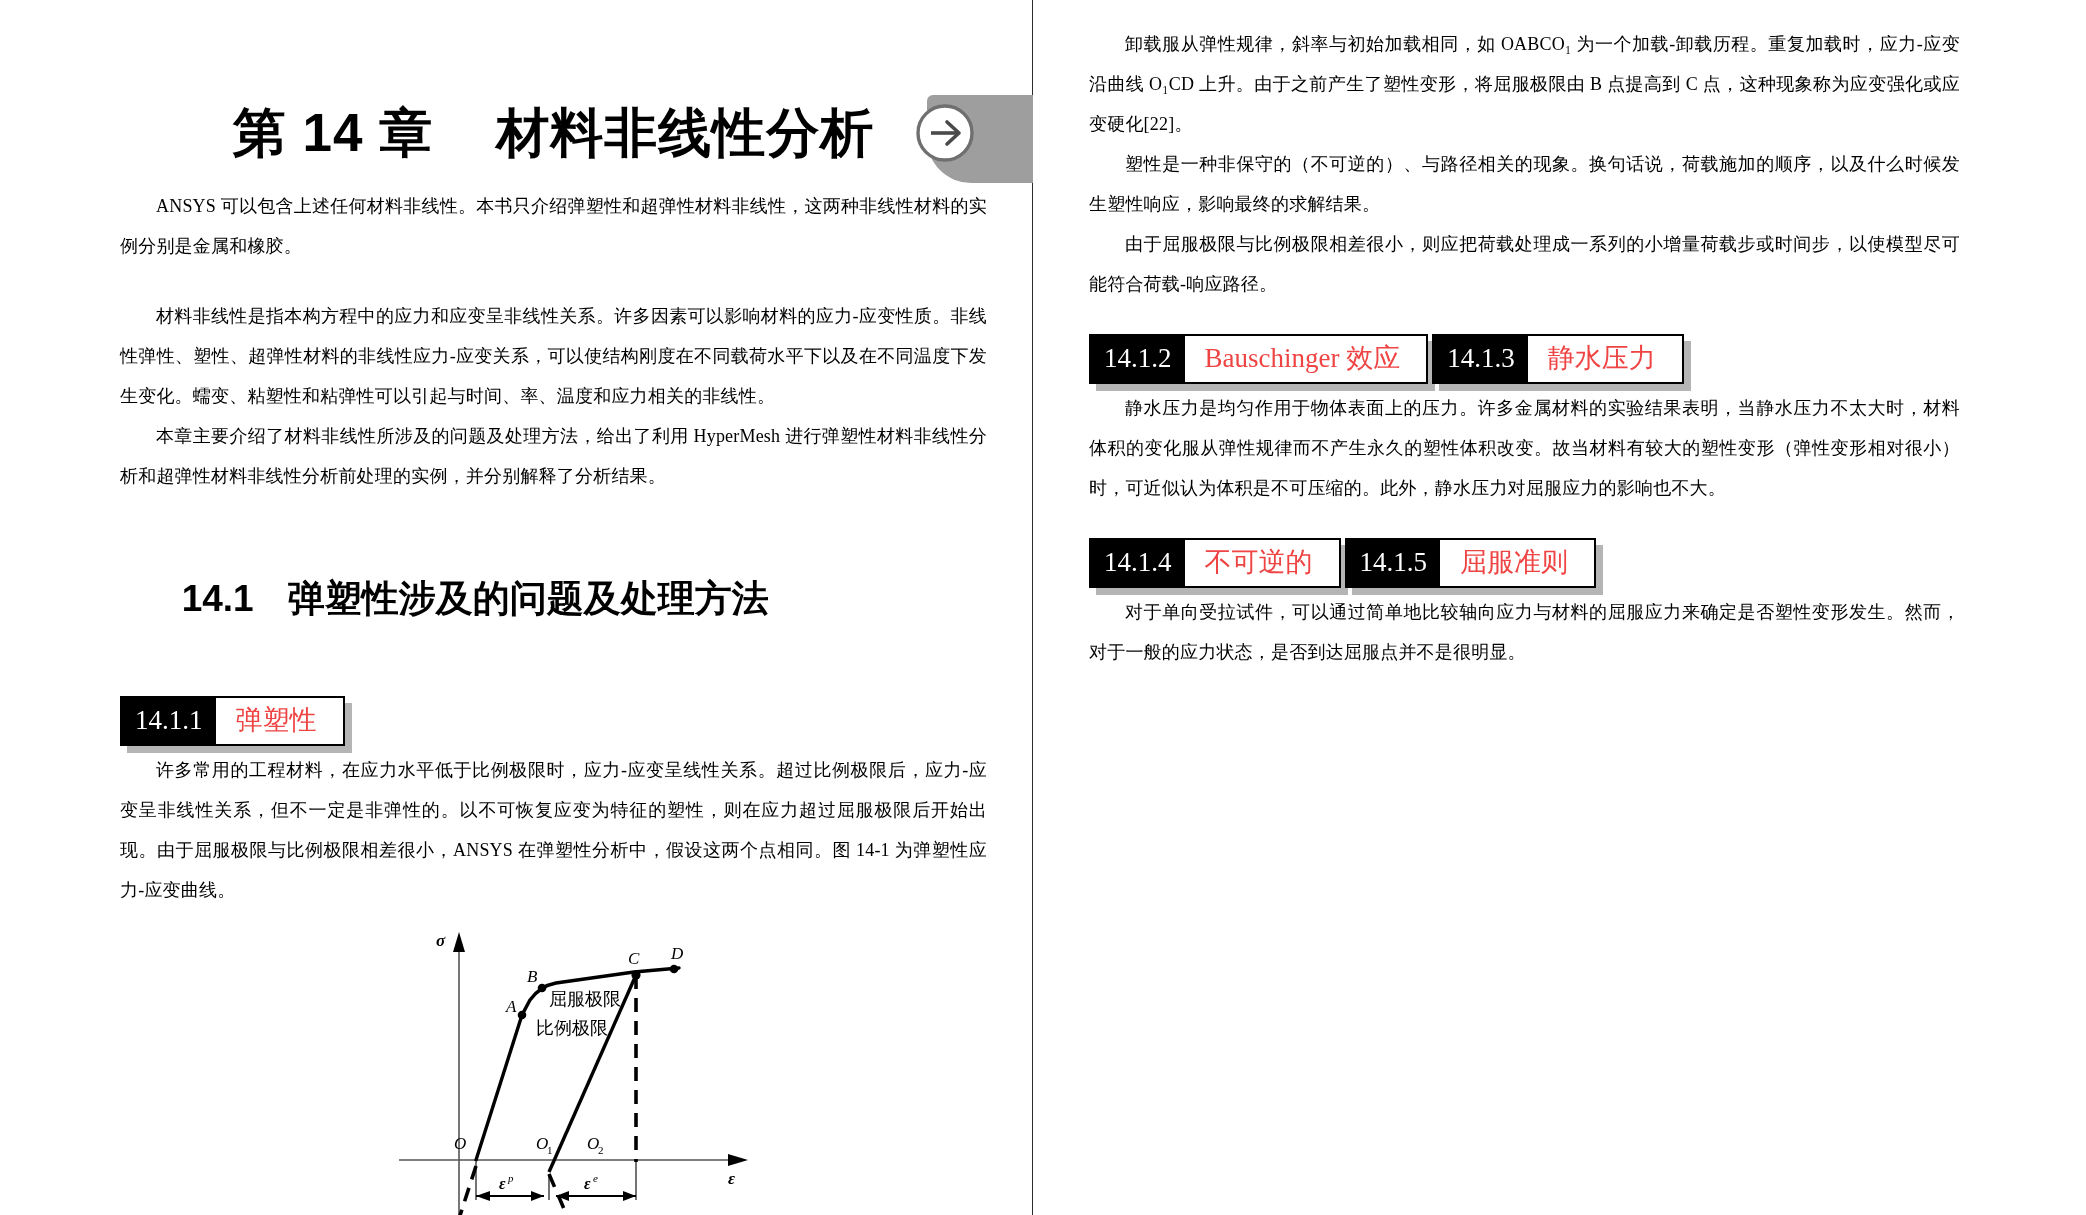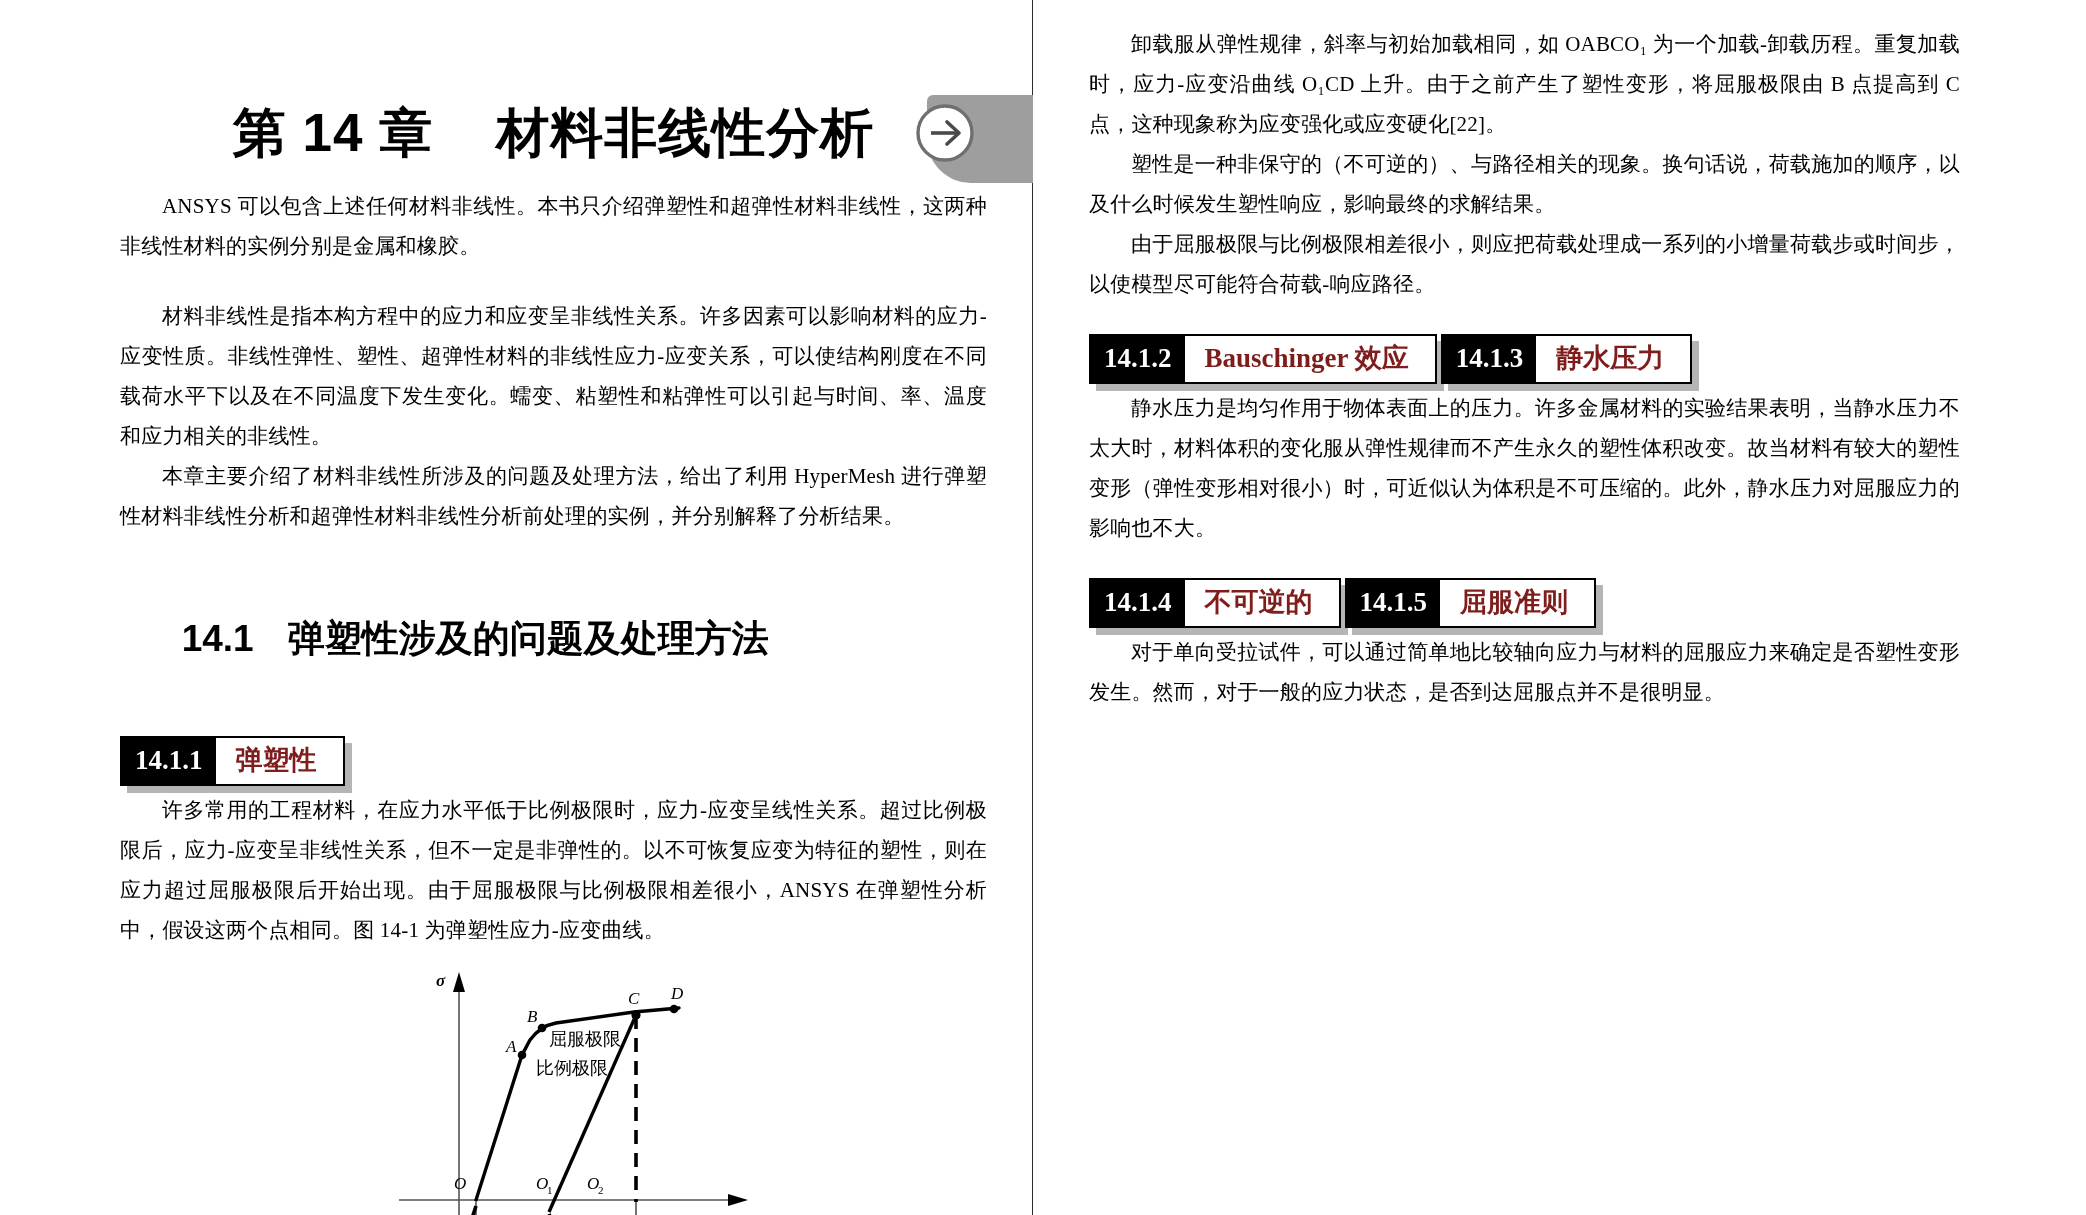--- a/index.html
+++ b/index.html
@@ -48,21 +48,21 @@
     letter-spacing: 1px;
     text-align: center;
     margin: 16px;
     padding-top: 82px;
     white-space: pre;
   }
 
   
   p.body {
     margin: 0;
-    font-size: 21px;
+    font-size: 18px;
     line-height: 40px;
     text-align: justify;
     text-justify: inter-ideograph;
     text-indent: 2em;
     letter-spacing: 0.2px;
   }
   p.first { margin-top: 30px; }
 
   
   .section-head {
@@ -88,37 +88,37 @@
     width: 100%; height: 100%;
     background: #b5b5b5;
     z-index: 0;
   }
   .subsec .num-box,
   .subsec .name-box {
     position: relative;
     z-index: 1;
     box-sizing: border-box;
     font-family: "Liberation Serif", "DejaVu Serif", serif;
-    font-weight: bold;
+    font-weight: normal;
     font-size: 27px;
     line-height: 1;
     display: flex;
     align-items: center;
   }
   .subsec .num-box {
     background: #000;
     color: #fff;
     padding: 9px 13px 10px 13px;
     border: 2px solid #000;
     border-right: none;
     letter-spacing: 0px;
   }
   .subsec .name-box {
     background: #fff;
-    color: #7f1d1d;
+    color: #ef4444;
     padding: 9px 26px 10px 20px;
     border: 2px solid #000;
     border-left: none;
     white-space: pre;
   }
 
   
   .figure {
     margin: 16px 0 0 0;
     text-align: center;

